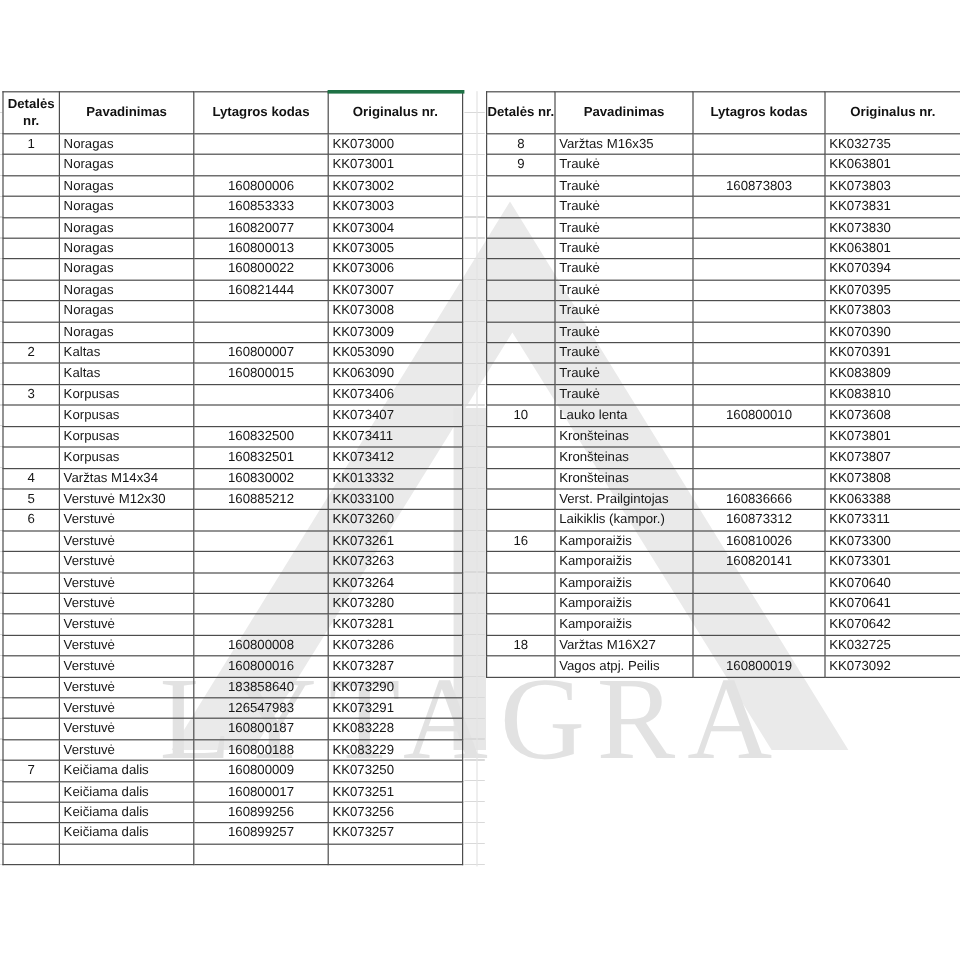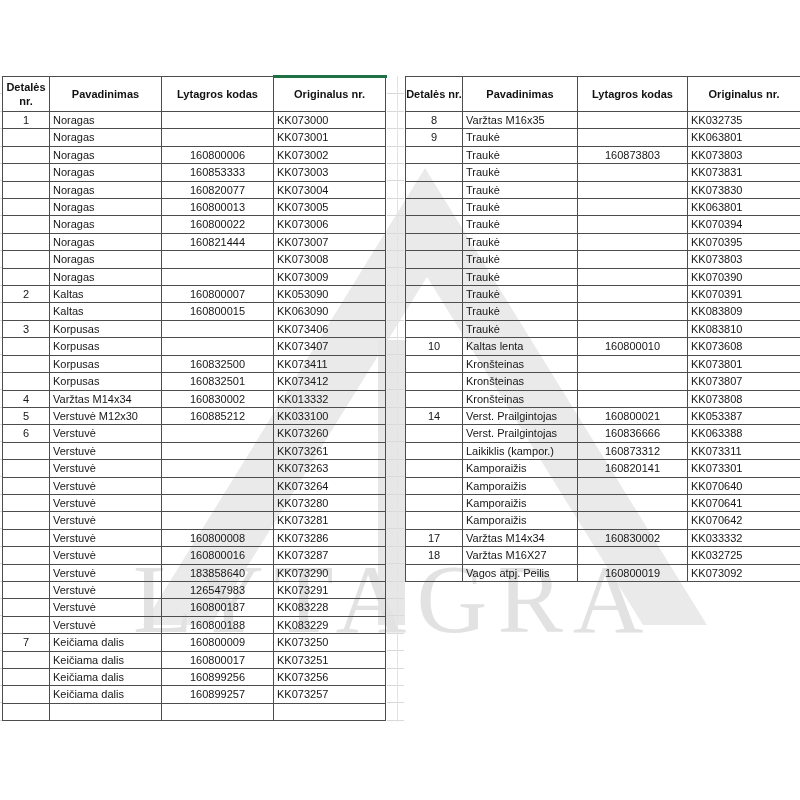--- a/index.html
+++ b/index.html
@@ -378,61 +378,61 @@
         <td class="c3">KK083809</td>
       </tr>
       <tr>
         <td class="c0"></td>
         <td class="c1">Traukė</td>
         <td class="c2"></td>
         <td class="c3">KK083810</td>
       </tr>
       <tr>
         <td class="c0">10</td>
-        <td class="c1">Kaltas lenta</td>
+        <td class="c1">Lauko lenta</td>
         <td class="c2">160800010</td>
         <td class="c3">KK073608</td>
       </tr>
       <tr>
         <td class="c0"></td>
         <td class="c1">Kronšteinas</td>
         <td class="c2"></td>
         <td class="c3">KK073801</td>
       </tr>
       <tr>
         <td class="c0"></td>
         <td class="c1">Kronšteinas</td>
         <td class="c2"></td>
         <td class="c3">KK073807</td>
       </tr>
       <tr>
         <td class="c0"></td>
         <td class="c1">Kronšteinas</td>
         <td class="c2"></td>
         <td class="c3">KK073808</td>
-      </tr>
-      <tr>
-        <td class="c0">14</td>
-        <td class="c1">Verst. Prailgintojas</td>
-        <td class="c2">160800021</td>
-        <td class="c3">KK053387</td>
       </tr>
       <tr>
         <td class="c0"></td>
         <td class="c1">Verst. Prailgintojas</td>
         <td class="c2">160836666</td>
         <td class="c3">KK063388</td>
       </tr>
       <tr>
         <td class="c0"></td>
         <td class="c1">Laikiklis (kampor.)</td>
         <td class="c2">160873312</td>
         <td class="c3">KK073311</td>
       </tr>
       <tr>
+        <td class="c0">16</td>
+        <td class="c1">Kamporaižis</td>
+        <td class="c2">160810026</td>
+        <td class="c3">KK073300</td>
+      </tr>
+      <tr>
         <td class="c0"></td>
         <td class="c1">Kamporaižis</td>
         <td class="c2">160820141</td>
         <td class="c3">KK073301</td>
       </tr>
       <tr>
         <td class="c0"></td>
         <td class="c1">Kamporaižis</td>
         <td class="c2"></td>
         <td class="c3">KK070640</td>
@@ -443,26 +443,20 @@
         <td class="c2"></td>
         <td class="c3">KK070641</td>
       </tr>
       <tr>
         <td class="c0"></td>
         <td class="c1">Kamporaižis</td>
         <td class="c2"></td>
         <td class="c3">KK070642</td>
       </tr>
       <tr>
-        <td class="c0">17</td>
-        <td class="c1">Varžtas M14x34</td>
-        <td class="c2">160830002</td>
-        <td class="c3">KK033332</td>
-      </tr>
-      <tr>
         <td class="c0">18</td>
         <td class="c1">Varžtas M16X27</td>
         <td class="c2"></td>
         <td class="c3">KK032725</td>
       </tr>
       <tr>
         <td class="c0"></td>
         <td class="c1">Vagos atpj. Peilis</td>
         <td class="c2">160800019</td>
         <td class="c3">KK073092</td>

